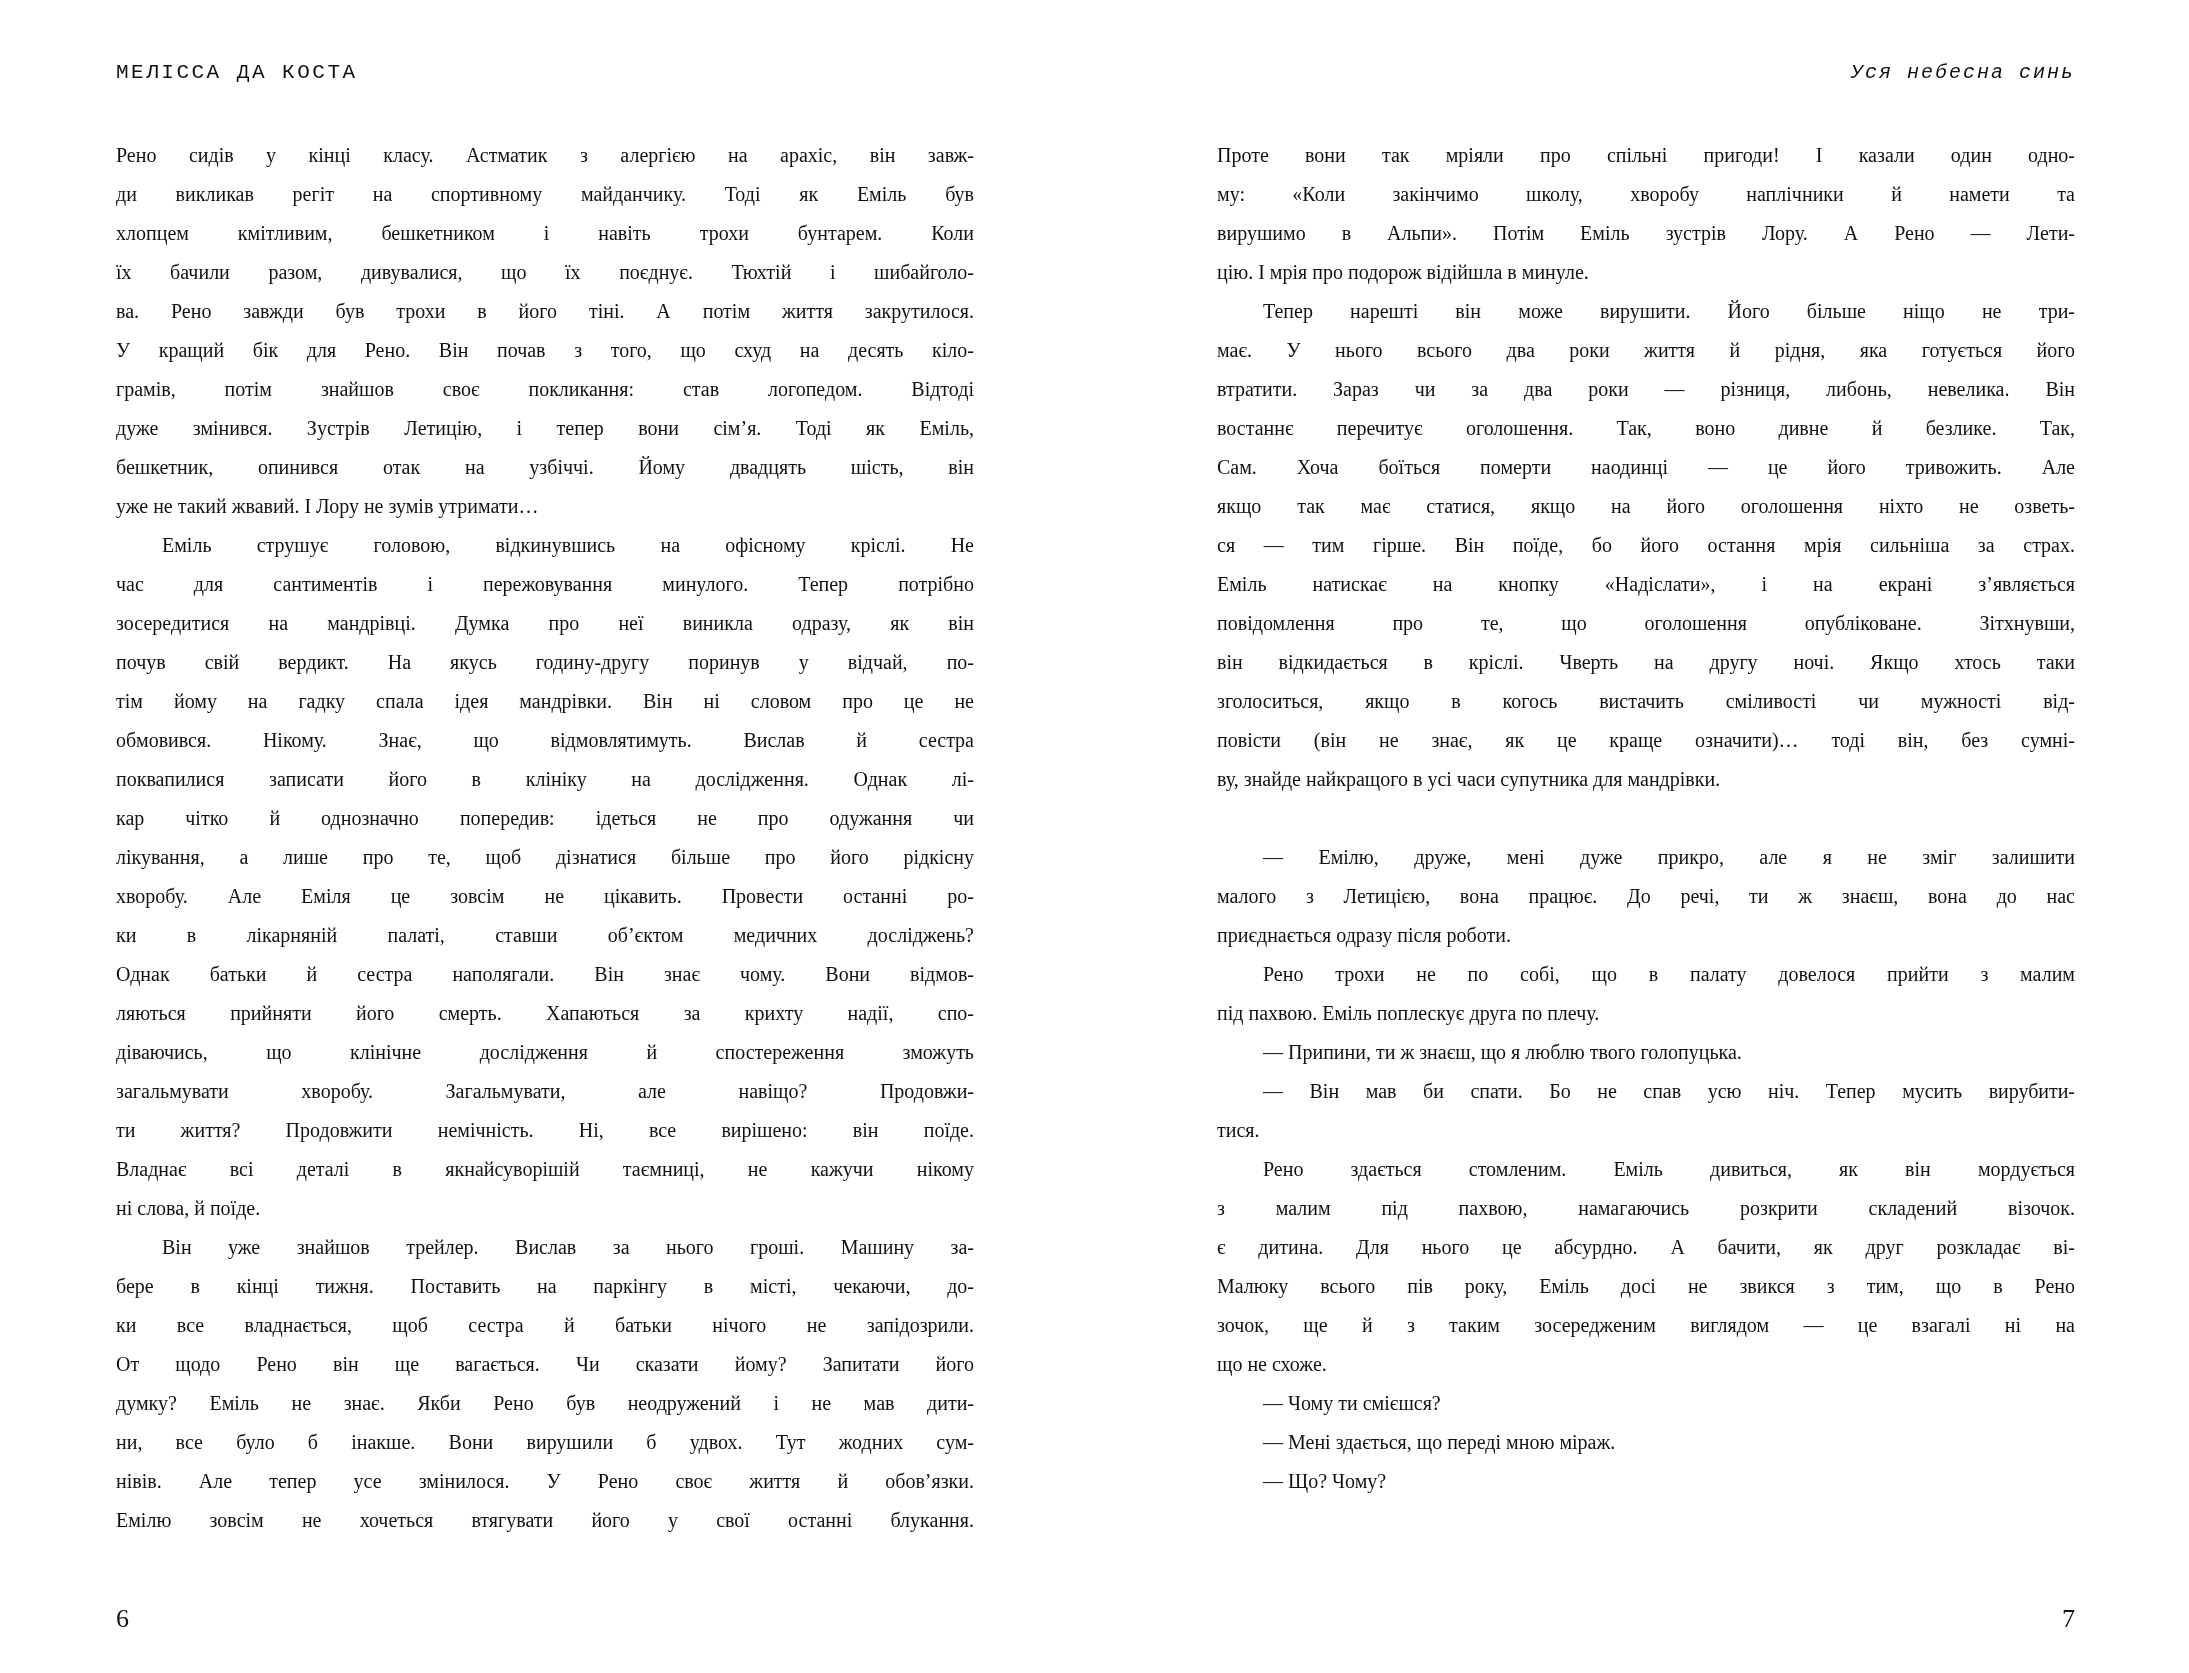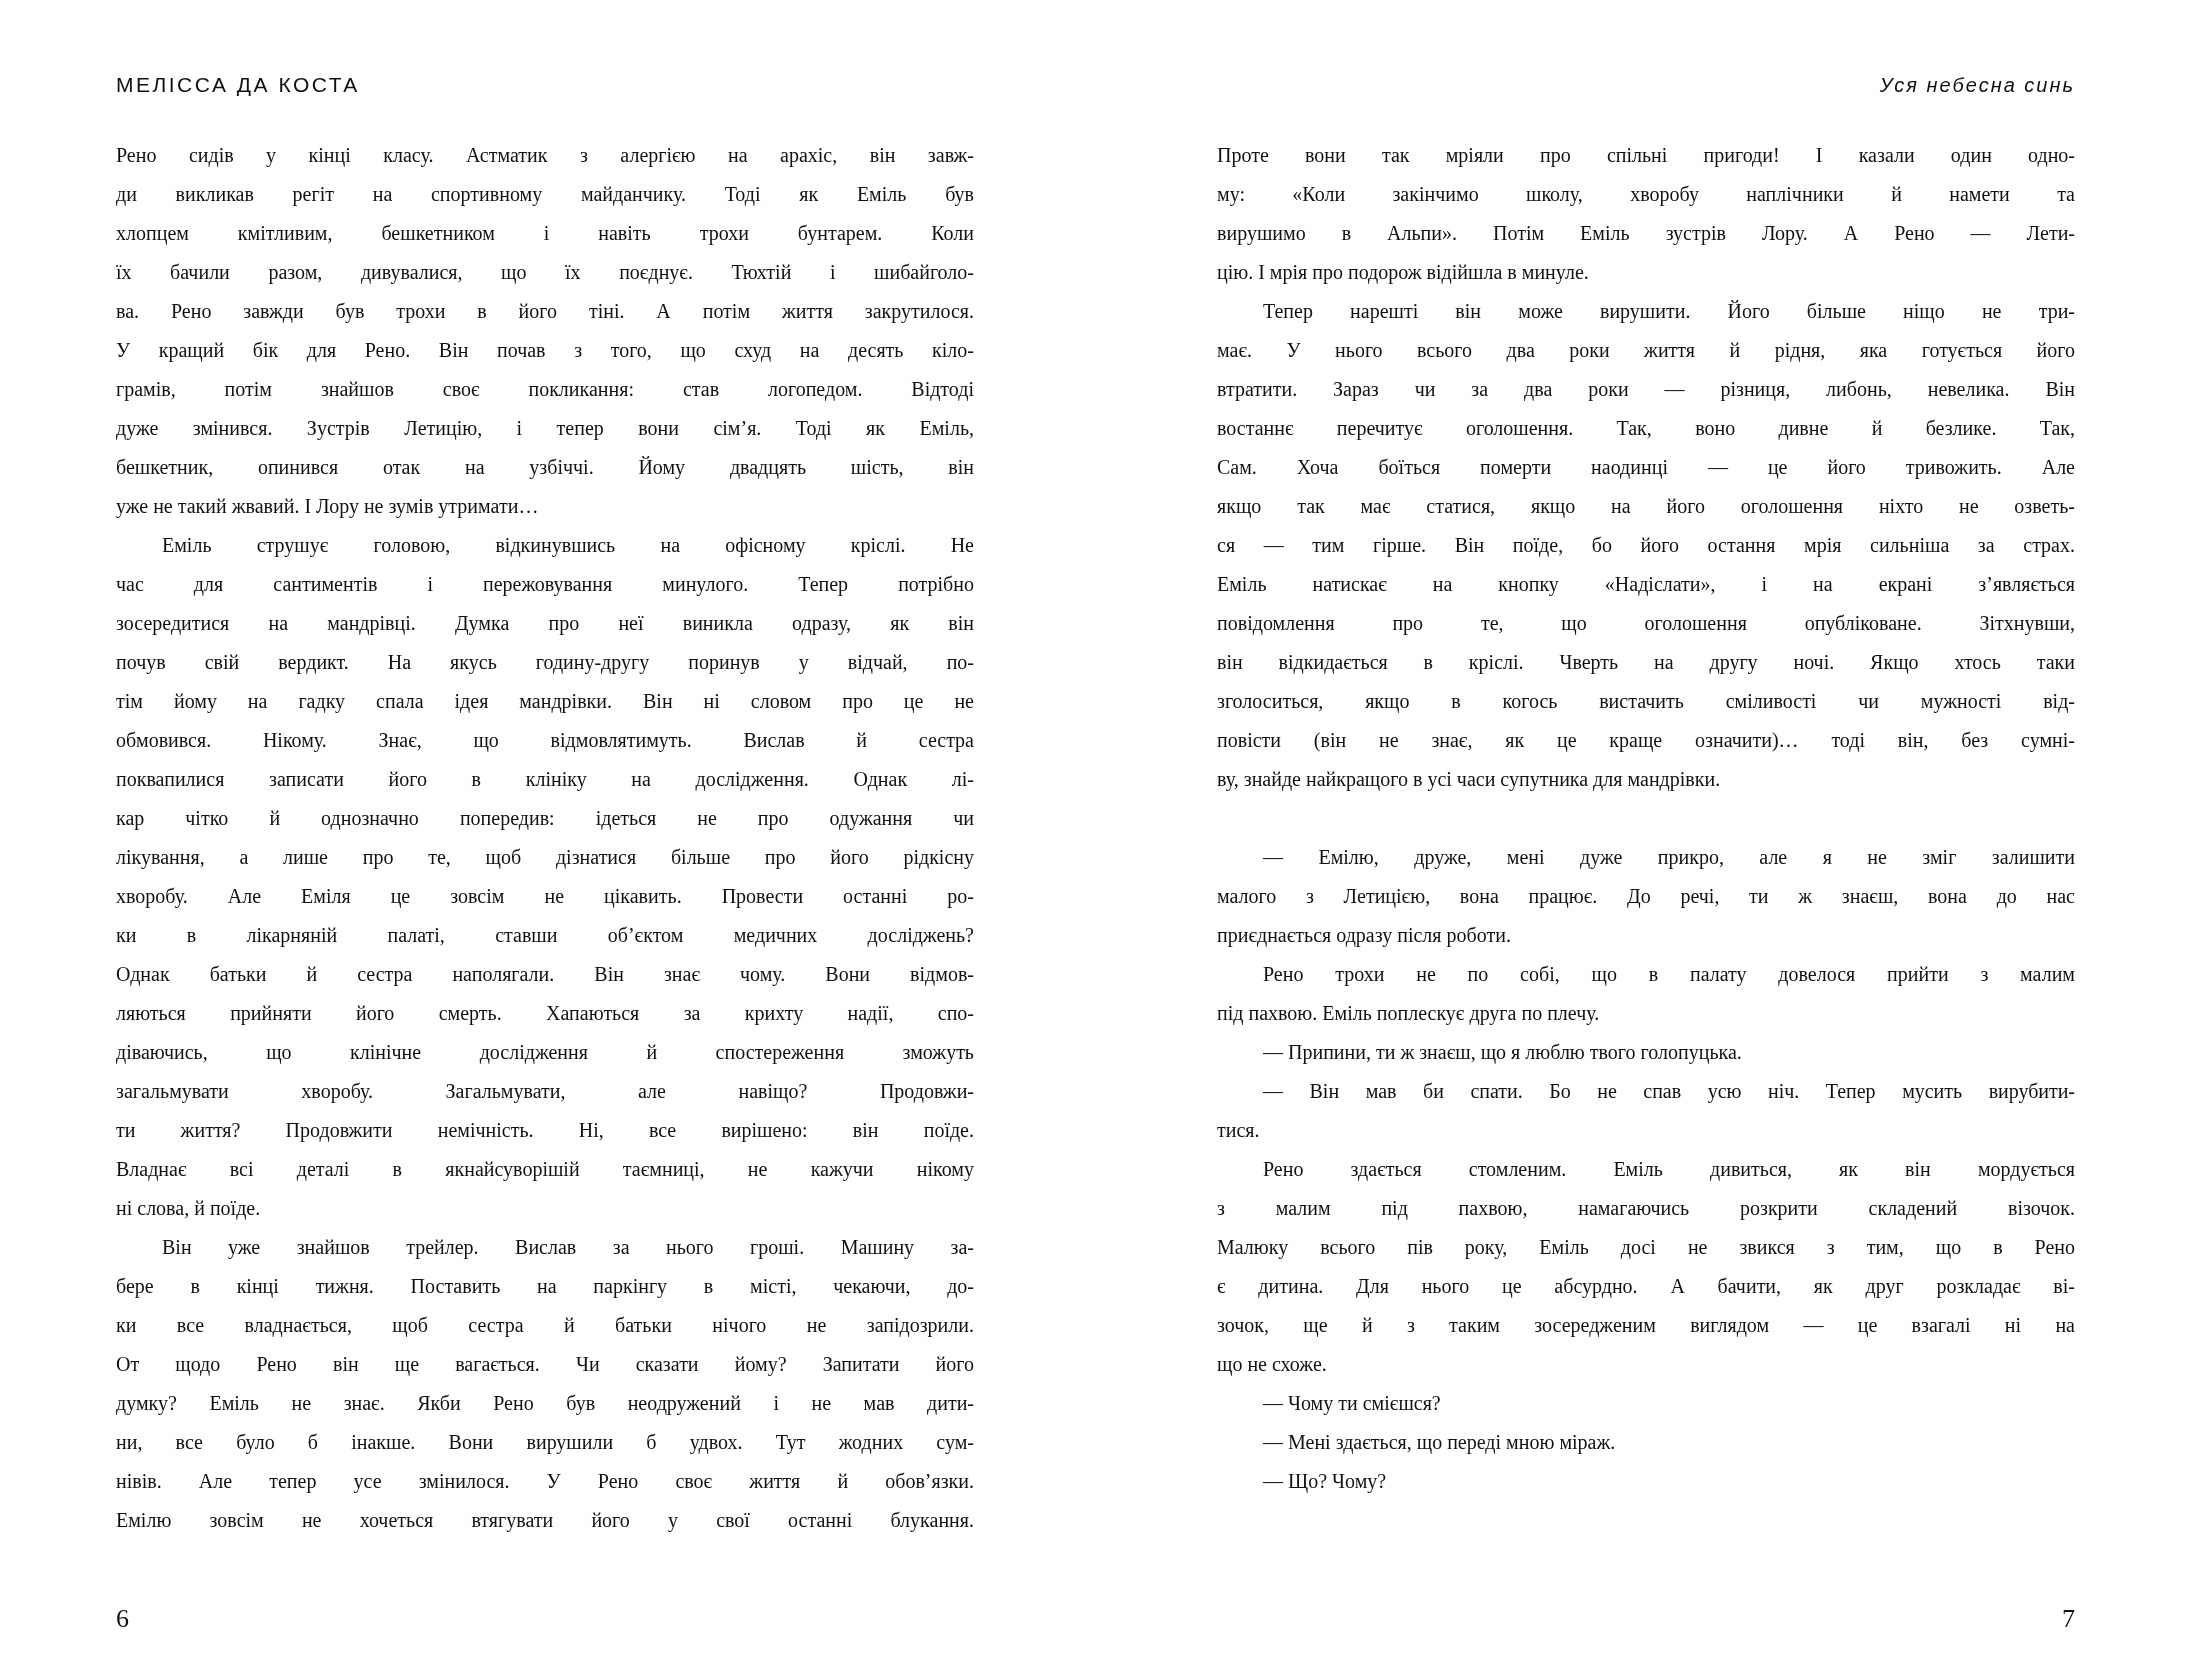--- a/index.html
+++ b/index.html
@@ -2,24 +2,23 @@
 <html><head>
 <meta charset="utf-8">
 <style>
   html, body { margin: 0; padding: 0; background: #ffffff; }
   body { width: 2189px; height: 1674px; position: relative; overflow: hidden; color: #111111; }
   .page { position: absolute; top: 0; height: 1674px; }
   .page.left { left: 116px; width: 858px; }
   .page.right { left: 1217px; width: 858px; }
   .running-head {
     position: absolute; top: 58px;
-    font-family: Liberation Sans, sans-serif;
+    font-family: Liberation Mono, monospace;
     font-size: 21px; letter-spacing: 2.5px; line-height: 30px;
     white-space: nowrap;
-    margin-top: 12px;
   }
   .page.left .running-head { left: 0; }
   .page.right .running-head { right: 0; font-style: italic; letter-spacing: 2px; font-size: 20px; }
   .body-text {
     position: absolute; left: 0; right: 0; top: 136px;
     font-family: "Liberation Serif", serif;
     font-size: 20px;
   }
   .line {
     height: 39px; line-height: 39px;
@@ -106,22 +105,22 @@
       <div class="line indent">— Емілю, друже, мені дуже прикро, але я не зміг залишити</div>
       <div class="line">малого з Летицією, вона працює. До речі, ти ж знаєш, вона до нас</div>
       <div class="line last">приєднається одразу після роботи.</div>
       <div class="line indent">Рено трохи не по собі, що в палату довелося прийти з малим</div>
       <div class="line last">під пахвою. Еміль поплескує друга по плечу.</div>
       <div class="line indent last">— Припини, ти ж знаєш, що я люблю твого голопуцька.</div>
       <div class="line indent" style="letter-spacing: -0.03px;">— Він мав би спати. Бо не спав усю ніч. Тепер мусить вирубити-</div>
       <div class="line last">тися.</div>
       <div class="line indent">Рено здається стомленим. Еміль дивиться, як він мордується</div>
       <div class="line">з малим під пахвою, намагаючись розкрити складений візочок.</div>
+      <div class="line">є дитина. Для нього це абсурдно. А бачити, як друг розкладає ві-</div>
       <div class="line">Малюку всього пів року, Еміль досі не звикся з тим, що в Рено</div>
-      <div class="line">є дитина. Для нього це абсурдно. А бачити, як друг розкладає ві-</div>
       <div class="line">зочок, ще й з таким зосередженим виглядом — це взагалі ні на</div>
       <div class="line last">що не схоже.</div>
       <div class="line indent last">— Чому ти смієшся?</div>
       <div class="line indent last">— Мені здається, що переді мною міраж.</div>
       <div class="line indent last">— Що? Чому?</div>
     </div>
   <div class="folio">7</div>
 </div>
 
 

